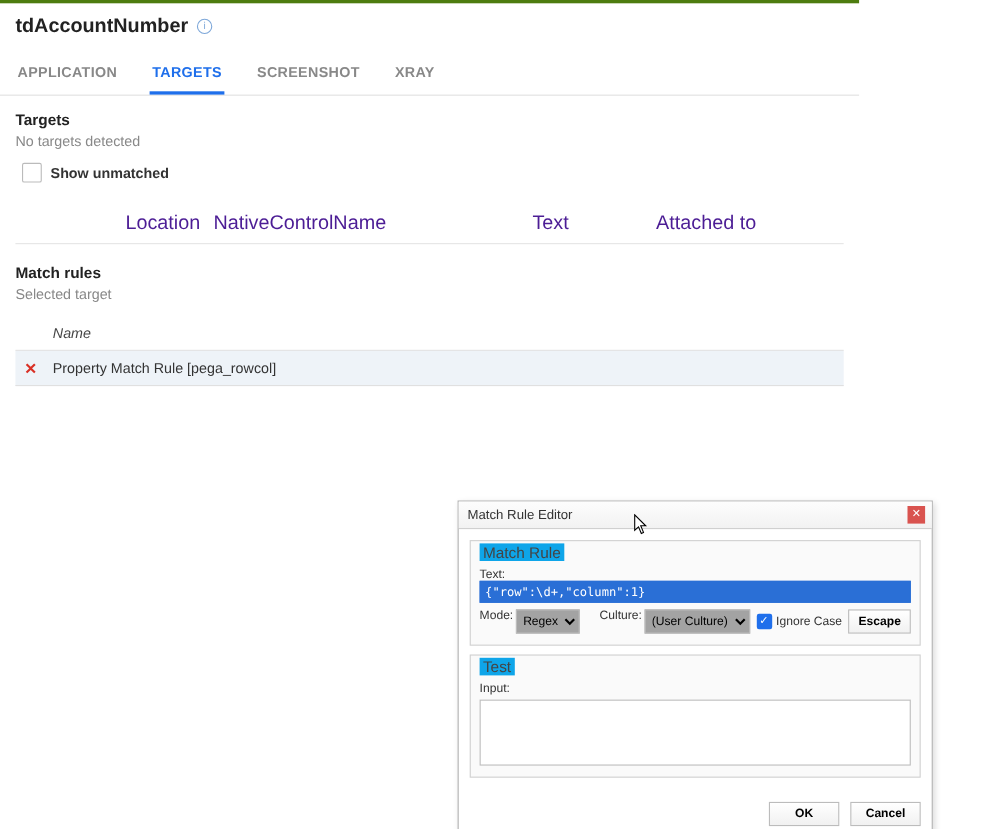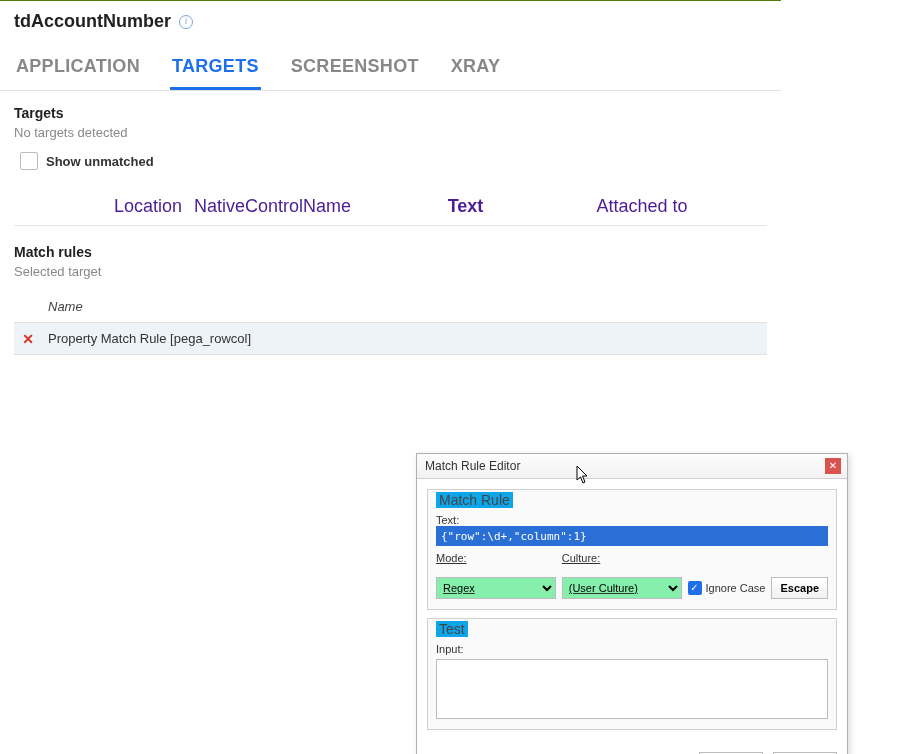--- a/index.html
+++ b/index.html
@@ -1,58 +1,58 @@
 <!DOCTYPE html>
 <html><head>
 <meta charset="utf-8">
 <style>
   * { box-sizing: border-box; }
   html, body { margin:0; padding:0; font-family: "Segoe UI", Arial, sans-serif; font-size:13px; color:#333; background:#fff; }
-  .page { width:781px; height:754px; position:relative; border-top:1px solid #4d7c0f; }
+  .page { width:781px; height:754px; position:relative; border-top:3px solid #4d7c0f; }
 
   .title-row { display:flex; align-items:center; padding:10px 14px 8px; gap:8px; }
   .title-row h1 { font-size:18px; font-weight:600; margin:0; color:#222; }
   .info-icon { width:14px; height:14px; border:1px solid #7da7d9; border-radius:50%; display:flex; align-items:center; justify-content:center; font-size:9px; color:#7da7d9; line-height:1; }
 
   .tabs { display:flex; gap:28px; padding:0 14px; border-bottom:1px solid #e0e0e0; margin-top:6px; }
-  .tab { padding:10px 2px; font-size:18px; font-weight:600; letter-spacing:.3px; color:#888; cursor:pointer; border-bottom:3px solid transparent; }
+  .tab { padding:10px 2px; font-size:13px; font-weight:600; letter-spacing:.3px; color:#888; cursor:pointer; border-bottom:3px solid transparent; }
   .tab.active { color:#1f6feb; border-bottom-color:#1f6feb; }
 
   .section { padding:14px; }
   .section h2 { font-size:14px; font-weight:700; margin:0 0 4px; color:#222; }
   .sub { font-size:13px; color:#888; margin:0 0 12px; }
 
   .chk-row { display:flex; align-items:center; gap:8px; margin:8px 0 18px; padding-left:6px;font-weight:bold;}
   .chk { width:18px; height:18px; border:1px solid #bbb; border-radius:2px; background:#fff; }
 
   .tbl-head { display:flex; padding:8px 0; border-bottom:1px solid #e5e5e5; color:#4c1d95; font-size:18px; }
   .col-loc { flex:0 0 180px; padding-left:100px; }
   .col-ncn { flex:0 0 220px; }
-  .col-text { flex:1; text-align:center;font-weight:bold; }
+  .col-text { flex:1; text-align:right; }
   .col-att { flex:0 0 250px; text-align:center; }
 
   .rules-head { display:flex; padding:8px 0 8px; border-bottom:1px solid #e0e0e0; color:#444; }
   .rules-head .name { padding-left:34px;font-style:italic; }
 
   .rule-row { display:flex; align-items:center; padding:8px 4px; border-bottom:1px solid #e0e0e0; background:#eef3f8; gap:10px; }
   .x-icon { color:#d93025; font-size:14px; font-weight:bold; width:20px; text-align:center; line-height:1; }
 
   
   .dialog { position:absolute; left:416px; top:452px; width:432px; background:#fff; border:1px solid #b0b0b0; box-shadow:2px 2px 6px rgba(0,0,0,.15); font-size:12px; }
   .dlg-title { display:flex; align-items:center; justify-content:space-between; padding:4px 6px 4px 8px; background:linear-gradient(#fdfdfd,#f2f2f2); border-bottom:1px solid #d0d0d0; font-size:12px; }
   .dlg-close { width:16px; height:16px; background:#d9534f; color:#fff; display:flex; align-items:center; justify-content:center; font-size:10px; line-height:1; cursor:pointer; }
   .dlg-body { padding:10px; }
   .group { border:1px solid #d0d0d0; padding:6px 8px 10px; margin-bottom:8px; background:#fafafa; }
   .group-title { font-size:14px; color:#444; margin:-12px 0 4px 0; background:#0ea5e9; display:inline-block; padding:0 3px; position:relative; top:-2px; }
   .lbl { font-size:11px; color:#333; }
   .text-input { width:100%; height:20px; border:1px solid #2a6fd6; background:#2a6fd6; color:#fff; font-family:monospace; font-size:11px; padding:1px 4px; outline:none; }
   .text-input::selection { background:#fff; color:#2a6fd6; }
   .row2 { display:flex; gap:6px; align-items:flex-end; margin-top:6px; }
-  .col { display:flex; flex-direction:column; gap:13px;text-decoration:underline; }
-  select { height:22px; font-size:11px; border:1px solid #bcbcbc; background:#86efac; padding:0 2px; }
+  .col { display:flex; flex-direction:row; gap:2px; }
+  select { height:22px; font-size:11px; border:1px solid #bcbcbc; background:#a3a3a3; padding:0 2px; }
   .btn { height:22px; padding:0 10px; font-size:11px; border:1px solid #bcbcbc; background:linear-gradient(#fff,#f1f1f1); cursor:pointer; min-width:64px;font-weight:bold; }
   .btn-sm { min-width:52px; padding:0 8px; }
   .chkblue { width:14px; height:14px; background:#1f6feb; border-radius:2px; display:flex; align-items:center; justify-content:center; color:#fff; font-size:10px; line-height:1;}
   .testarea { width:100%; height:60px; border:1px solid #bcbcbc; background:#fff; margin-top:4px; }
   .dlg-footer { display:flex; justify-content:flex-end; gap:10px; padding:4px 10px 10px; }
 
   .cursor { position:absolute; left:576px; top:464px; width:14px; height:20px; pointer-events:none; }
   .cursor svg { display:block; }
 </style>
 </head>

